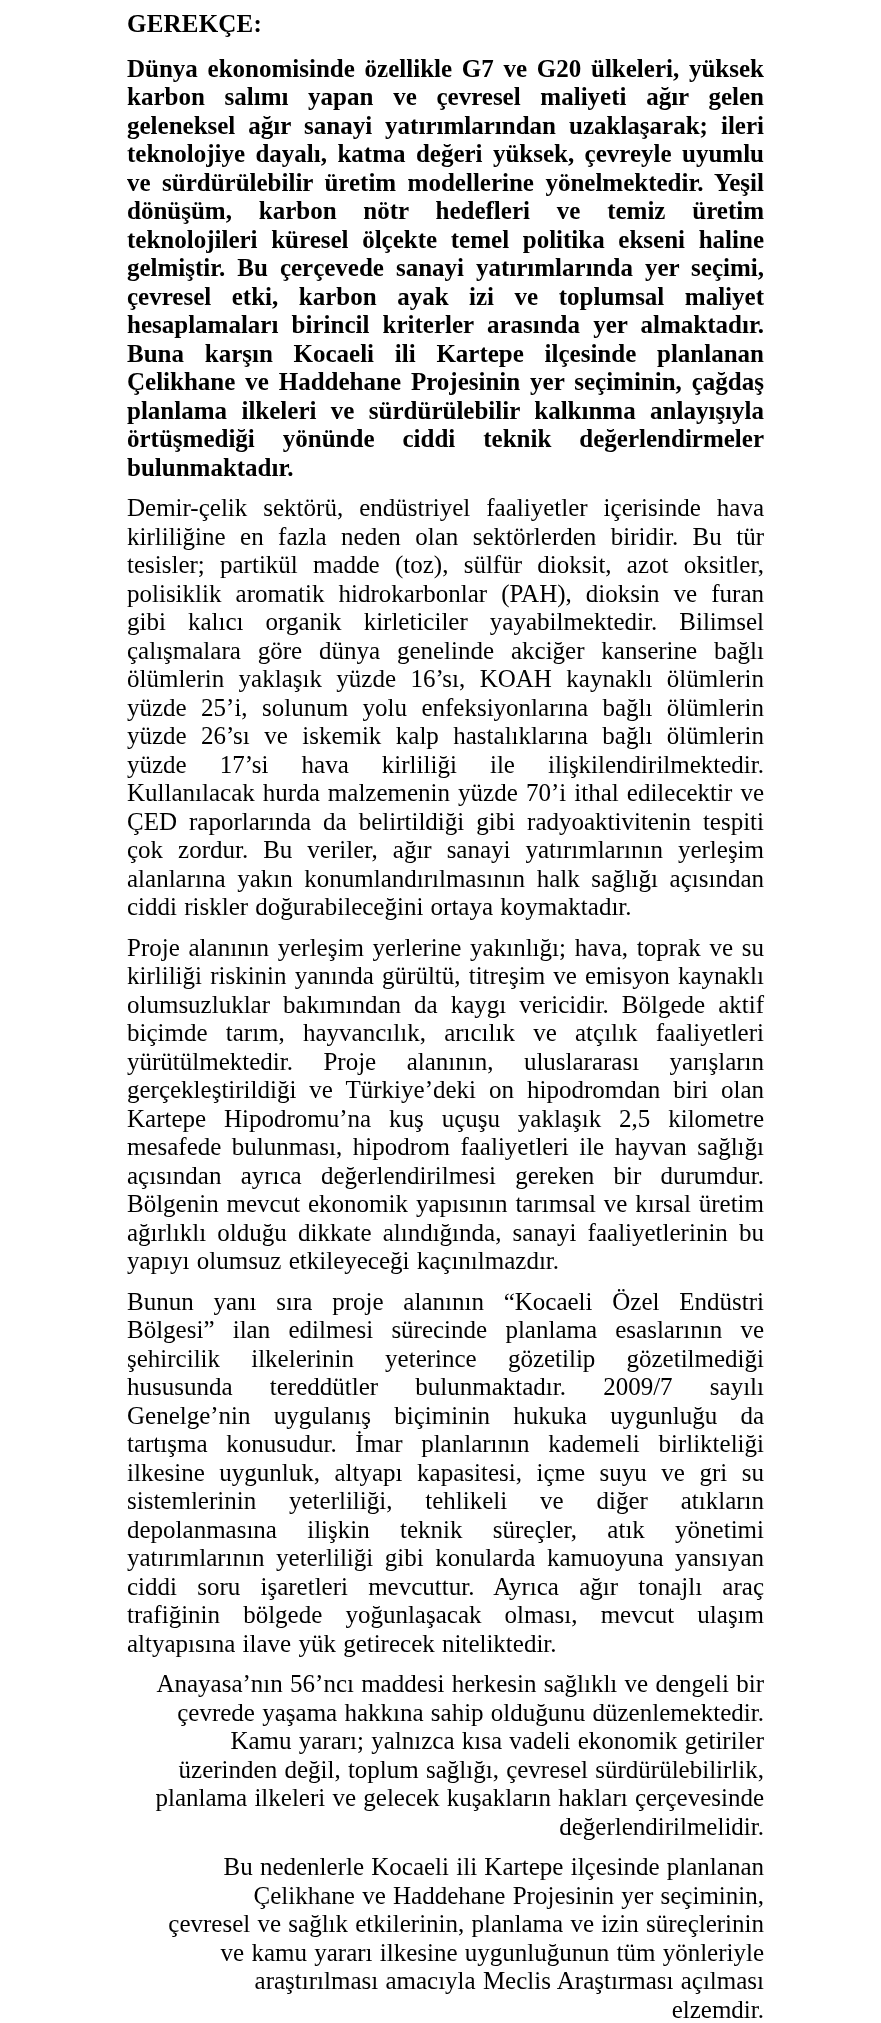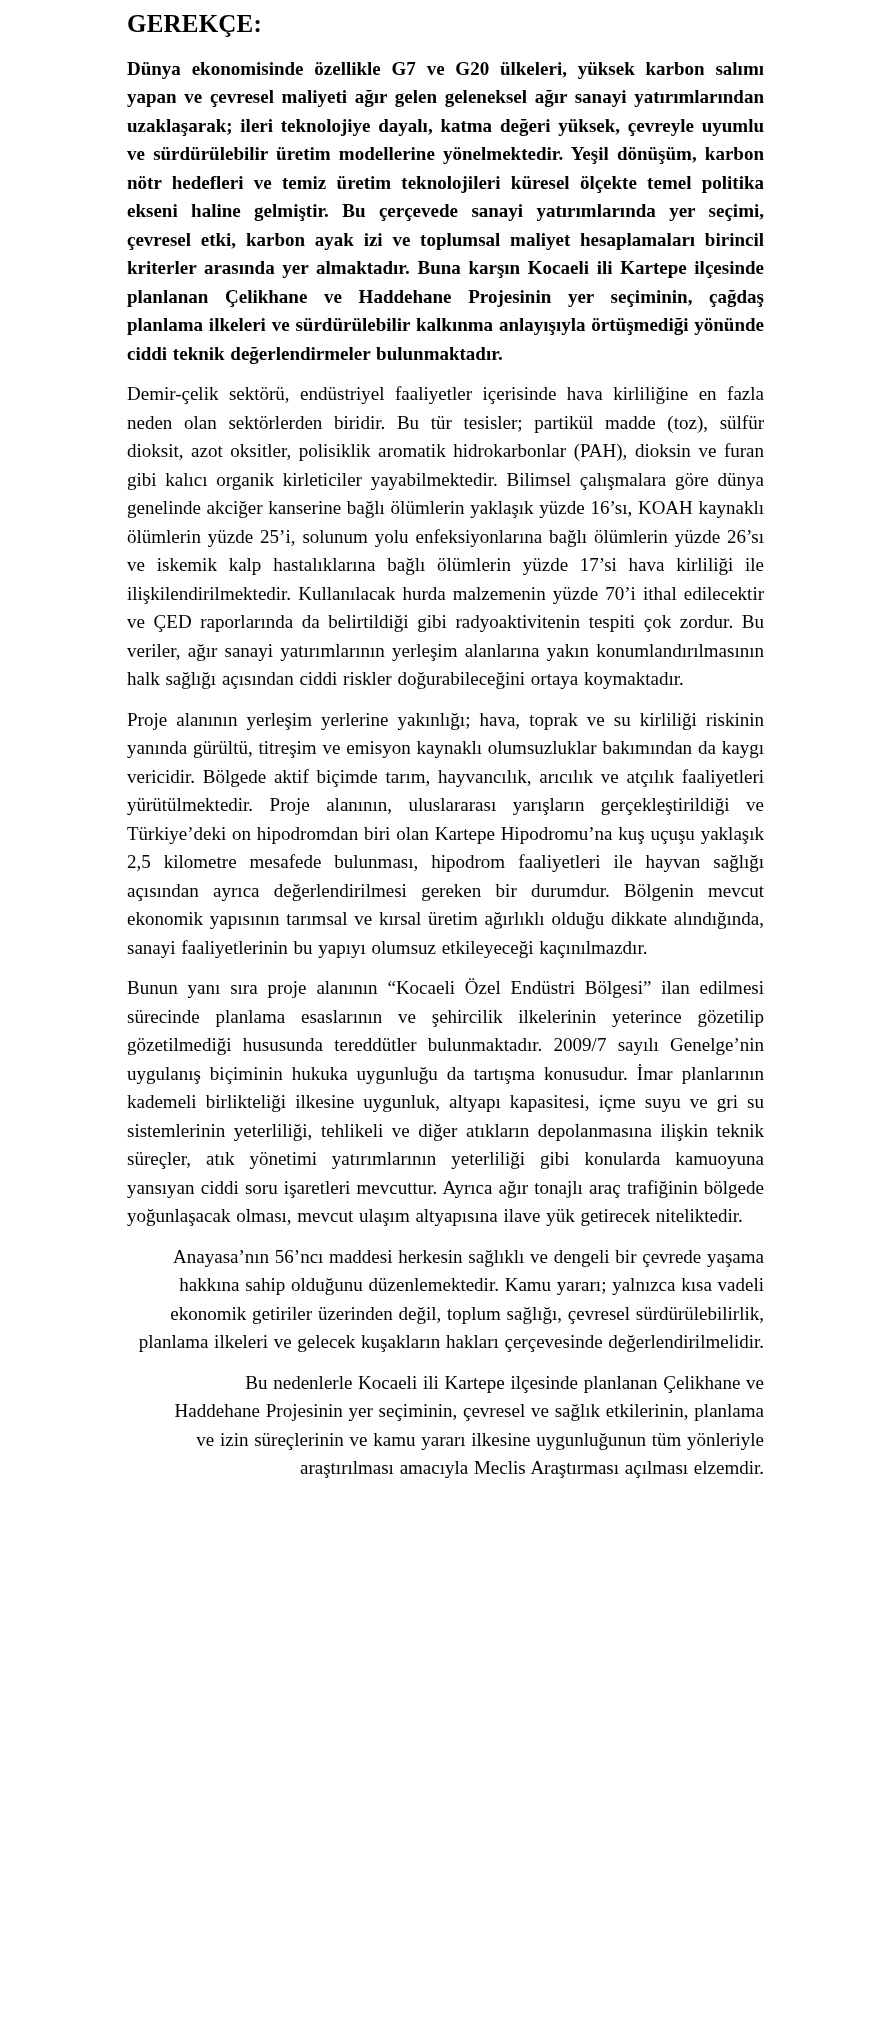--- a/index.html
+++ b/index.html
@@ -23,21 +23,21 @@
     width: 637px;
   }
   .heading {
     font-size: 25px;
     font-weight: bold;
     margin: 0 0 16px 0;
     line-height: 1.15;
     letter-spacing: 0.2px;
   }
   .para {
-    font-size: 19px;
+    font-size: 25px;
     line-height: 28.5px;
     margin: 0 0 12px 0;
     word-spacing: 1px;
   }
   .para.bold {
     font-weight: bold;
   }
   .para.just {
     text-align: justify;
     text-justify: inter-word;

